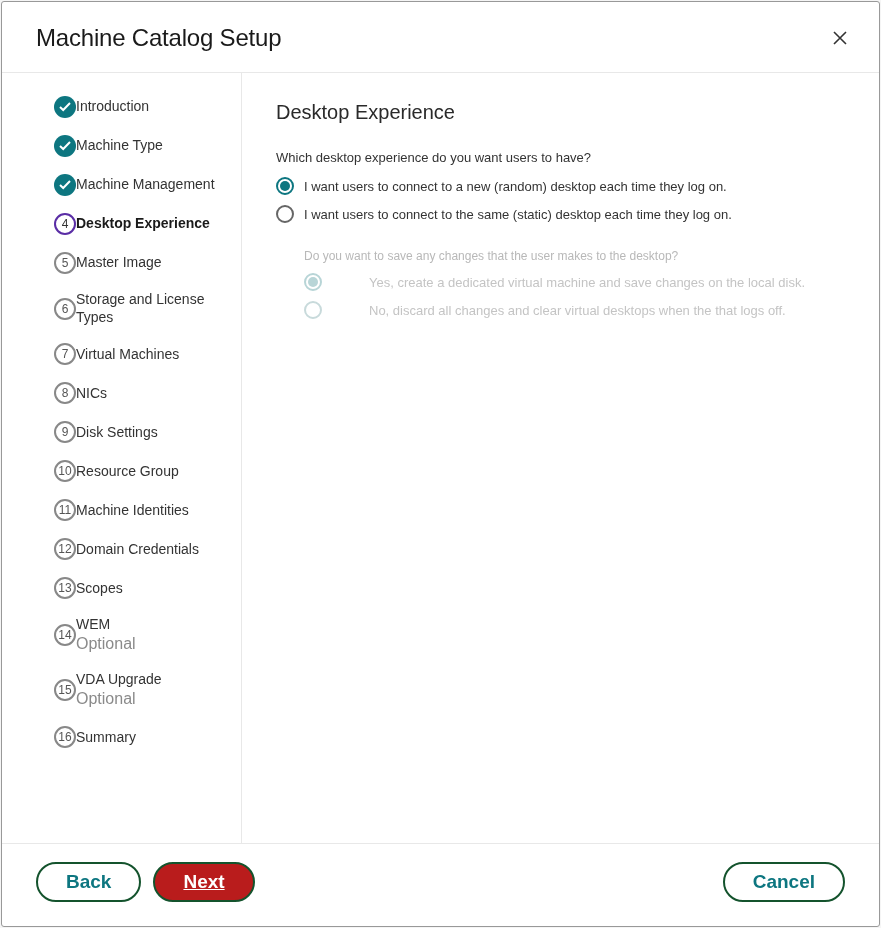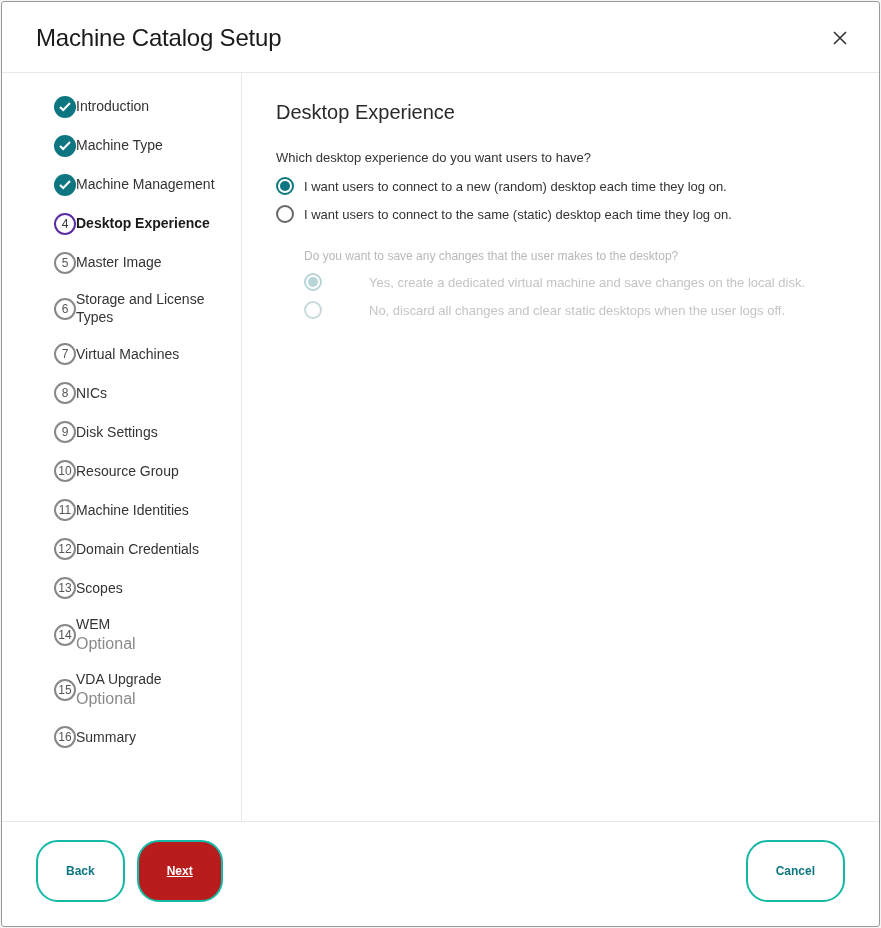--- a/index.html
+++ b/index.html
@@ -189,26 +189,26 @@
       justify-content: space-between;
       align-items: center;
       padding: 18px 34px 24px 34px;
       border-top: 1px solid #e8e8e8;
     }
     .footer-left {
       display: flex;
       gap: 12px;
     }
     .btn {
-      padding: 22px 28px;
+      padding: 7px 28px;
       border-radius: 22px;
-      font-size: 12px;
+      font-size: 19px;
       font-weight: 600;
       cursor: pointer;
-      border: 2px solid #14b8a6;
+      border: 2px solid #14532d;
     }
     .btn-outline {
       background: #fff;
       color: #0d7680;
     }
     .btn-filled {
       background: #b91c1c;
       color: #fff;
       text-decoration: underline;
     }
@@ -374,21 +374,21 @@
       <div class="sub-section">
         <div class="sub-question">Do you want to save any changes that the user makes to the desktop?</div>
 
         <div class="radio-row disabled">
           <div class="radio selected"></div>
           <span class="radio-label">Yes, create a dedicated virtual machine and save changes on the local disk.</span>
         </div>
 
         <div class="radio-row disabled">
           <div class="radio"></div>
-          <span class="radio-label">No, discard all changes and clear static desktops when the user logs off.</span>
+          <span class="radio-label">No, discard all changes and clear virtual desktops when the that logs off.</span>
         </div>
       </div>
     </div>
   </div>
 
   <div class="footer">
     <div class="footer-left">
       <button class="btn btn-outline">Back</button>
       <button class="btn btn-filled">Next</button>
     </div>

